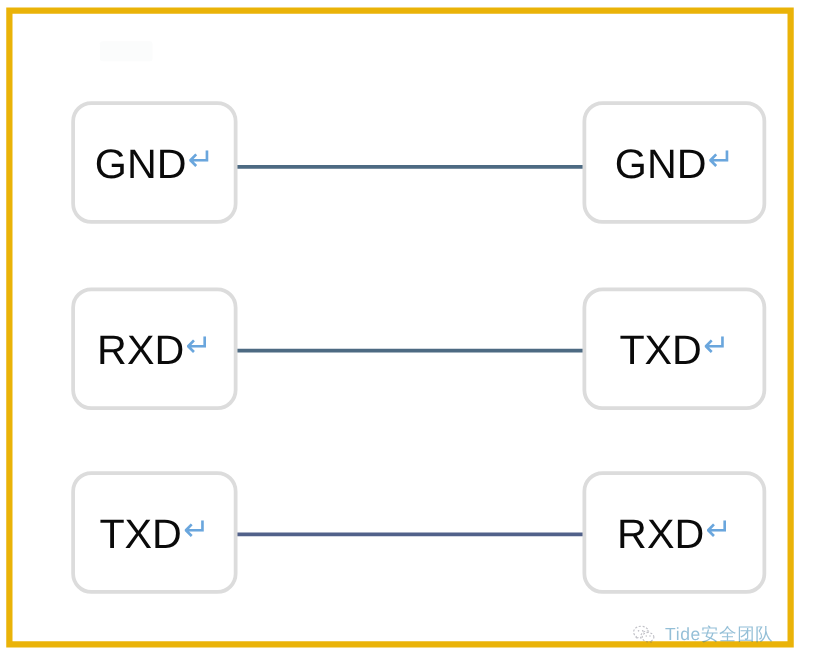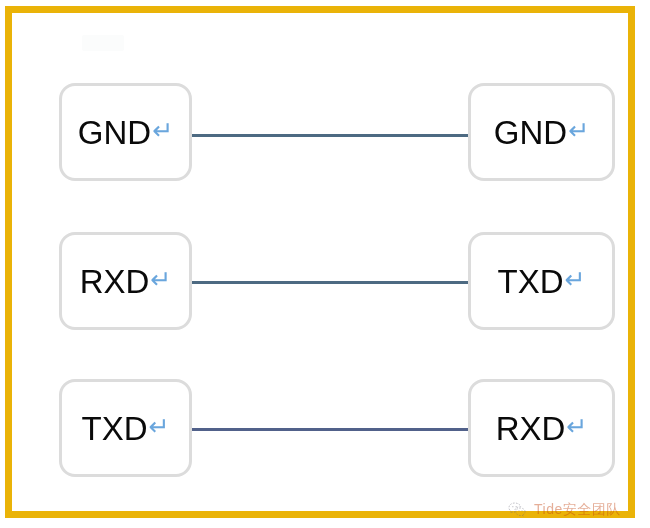--- a/index.html
+++ b/index.html
@@ -16,21 +16,21 @@
     overflow: hidden;
   }
 
   
   #frame {
     position: absolute;
     left: 5px;
     top: 6px;
     width: 630px;
     height: 512px;
-    border: 7px solid #eab308;
+    border: 5px solid #eab308;
     box-sizing: border-box;
     background: #ffffff;
   }
 
   
   #canvas {
     position: absolute;
     left: 0;
     top: 0;
     right: 0;
@@ -105,21 +105,21 @@
     gap: 7px;
     opacity: 0.42;
   }
   #watermark .wm-icon {
     width: 20px;
     height: 20px;
     display: block;
   }
   #watermark .wm-text {
     font-size: 14px;
-    color: #c2410c;
+    color: #0369a1;
     white-space: nowrap;
     letter-spacing: 0.5px;
   }
 </style>
 </head>
 <body>
 
 <div id="screenshot">
 
   <div id="frame">

